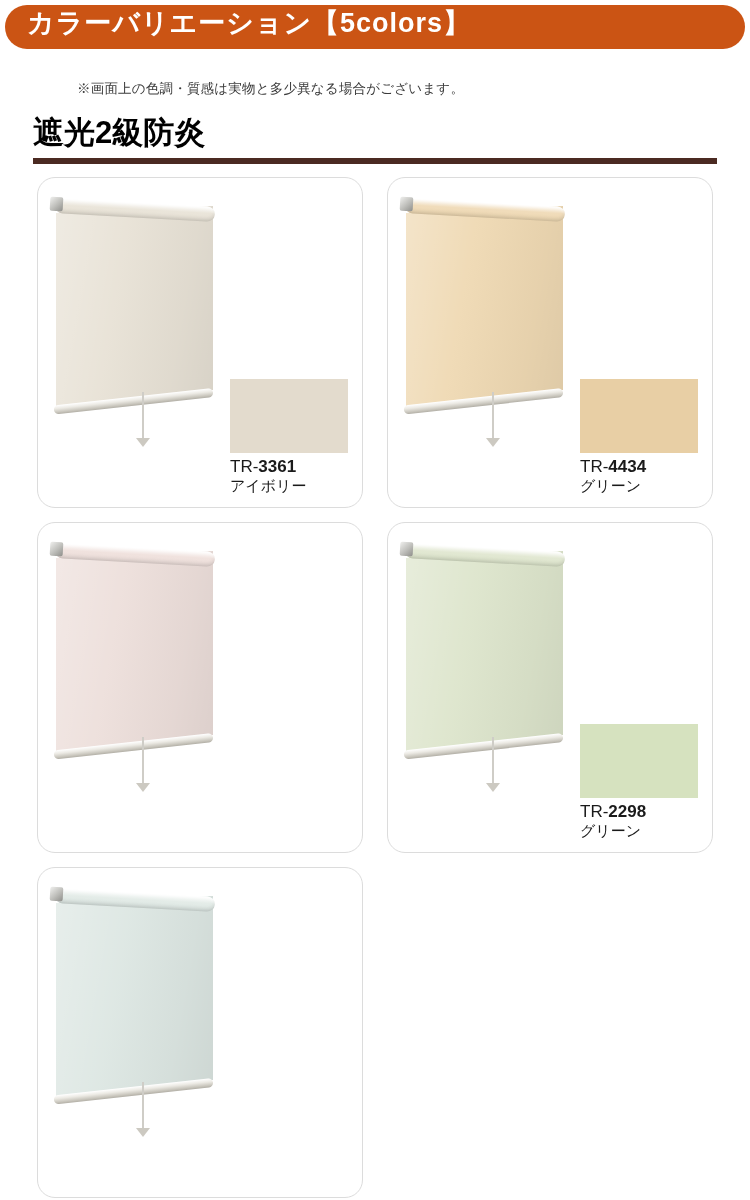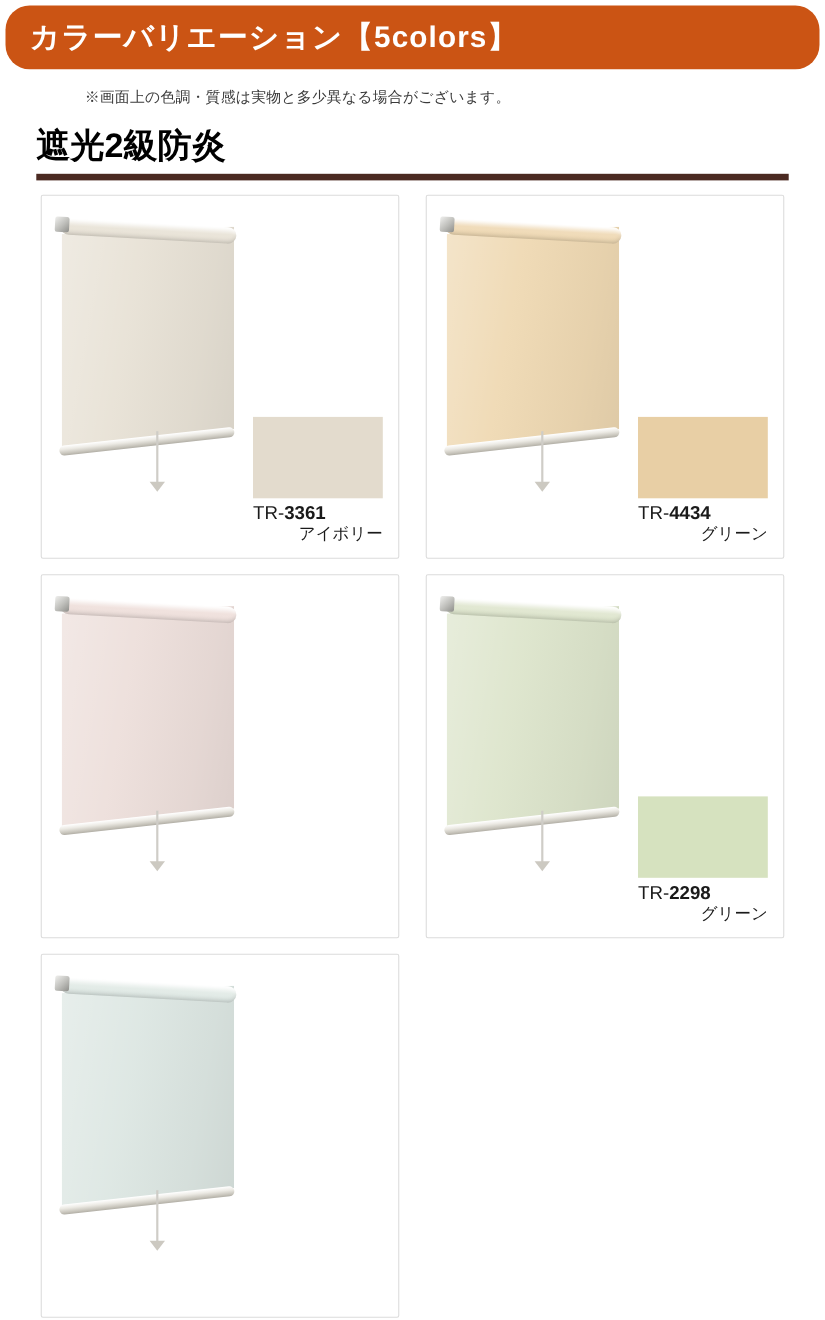--- a/index.html
+++ b/index.html
@@ -12,25 +12,24 @@
     position: relative;
     overflow: hidden;
   }
 
   
   .banner {
     position: absolute;
     left: 5px;
     top: 5px;
     width: 740px;
-    height: 58px;
+    height: 44px;
     background: #cb5414;
     border-radius: 22px;
     display: flex;
-    align-items: center;
   }
   .banner-title {
     color: #ffffff;
     font-size: 27px;
     font-weight: bold;
     letter-spacing: 1px;
     margin-left: 22px;
     white-space: nowrap;
   }
 
@@ -84,21 +83,21 @@
     width: 676px;
     display: flex;
     flex-wrap: wrap;
     gap: 14px 24px;
   }
 
   .card {
     width: 326px;
     height: 331px;
     border: 1px solid #dcdcdc;
-    border-radius: 2px;
+    border-radius: 18px;
     background: #ffffff;
     position: relative;
     overflow: hidden;
   }
 
   
   .blind {
     position: absolute;
     left: 12px;
     top: 14px;
@@ -196,21 +195,20 @@
     white-space: nowrap;
   }
   .code .prefix { font-weight: normal; }
   .code .num { font-weight: bold; }
   .cname {
     font-size: 15px;
     color: #1a1a1a;
     line-height: 1.2;
     letter-spacing: 0px;
     white-space: nowrap;
-    text-align: right;
   }
 </style>
 </head>
 <body>
 
 <div class="banner" style="background: rgb(203, 84, 20);">
   <span class="banner-title" style="color: rgb(255, 255, 255);">カラーバリエーション【5colors】</span>
 </div>
 
 <div class="notice">※画面上の色調・質感は実物と多少異なる場合がございます。</div>

